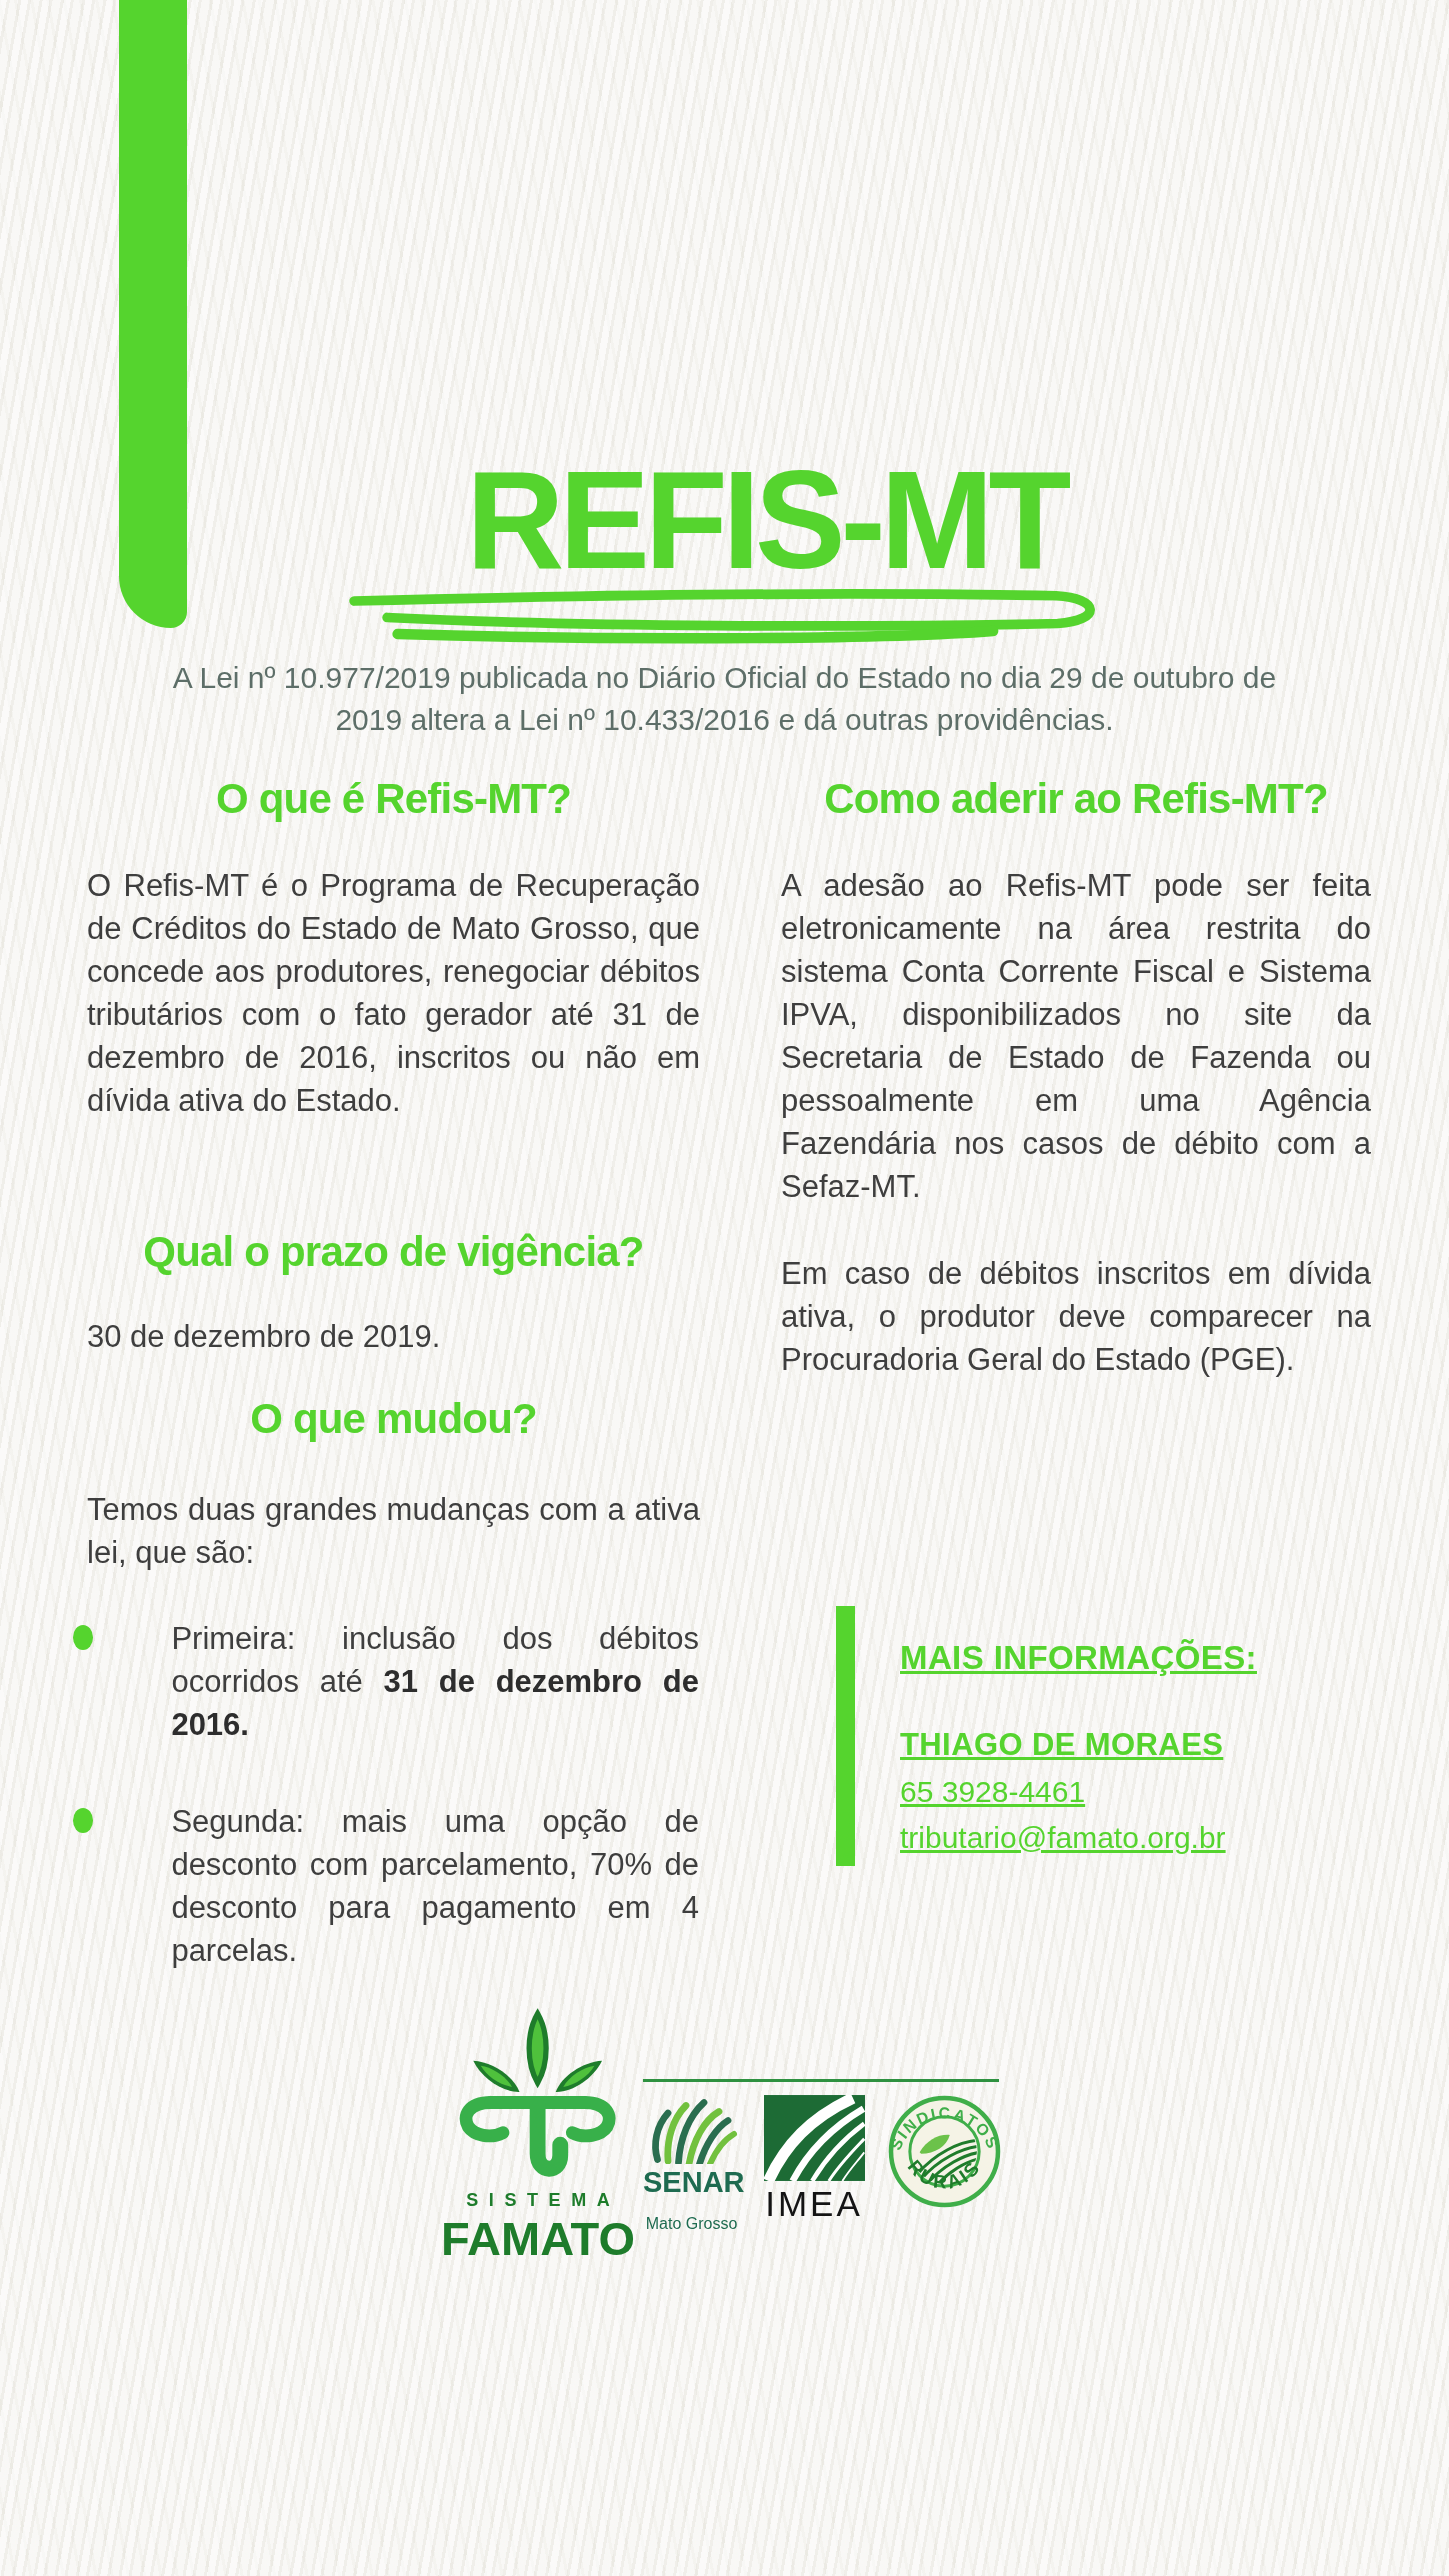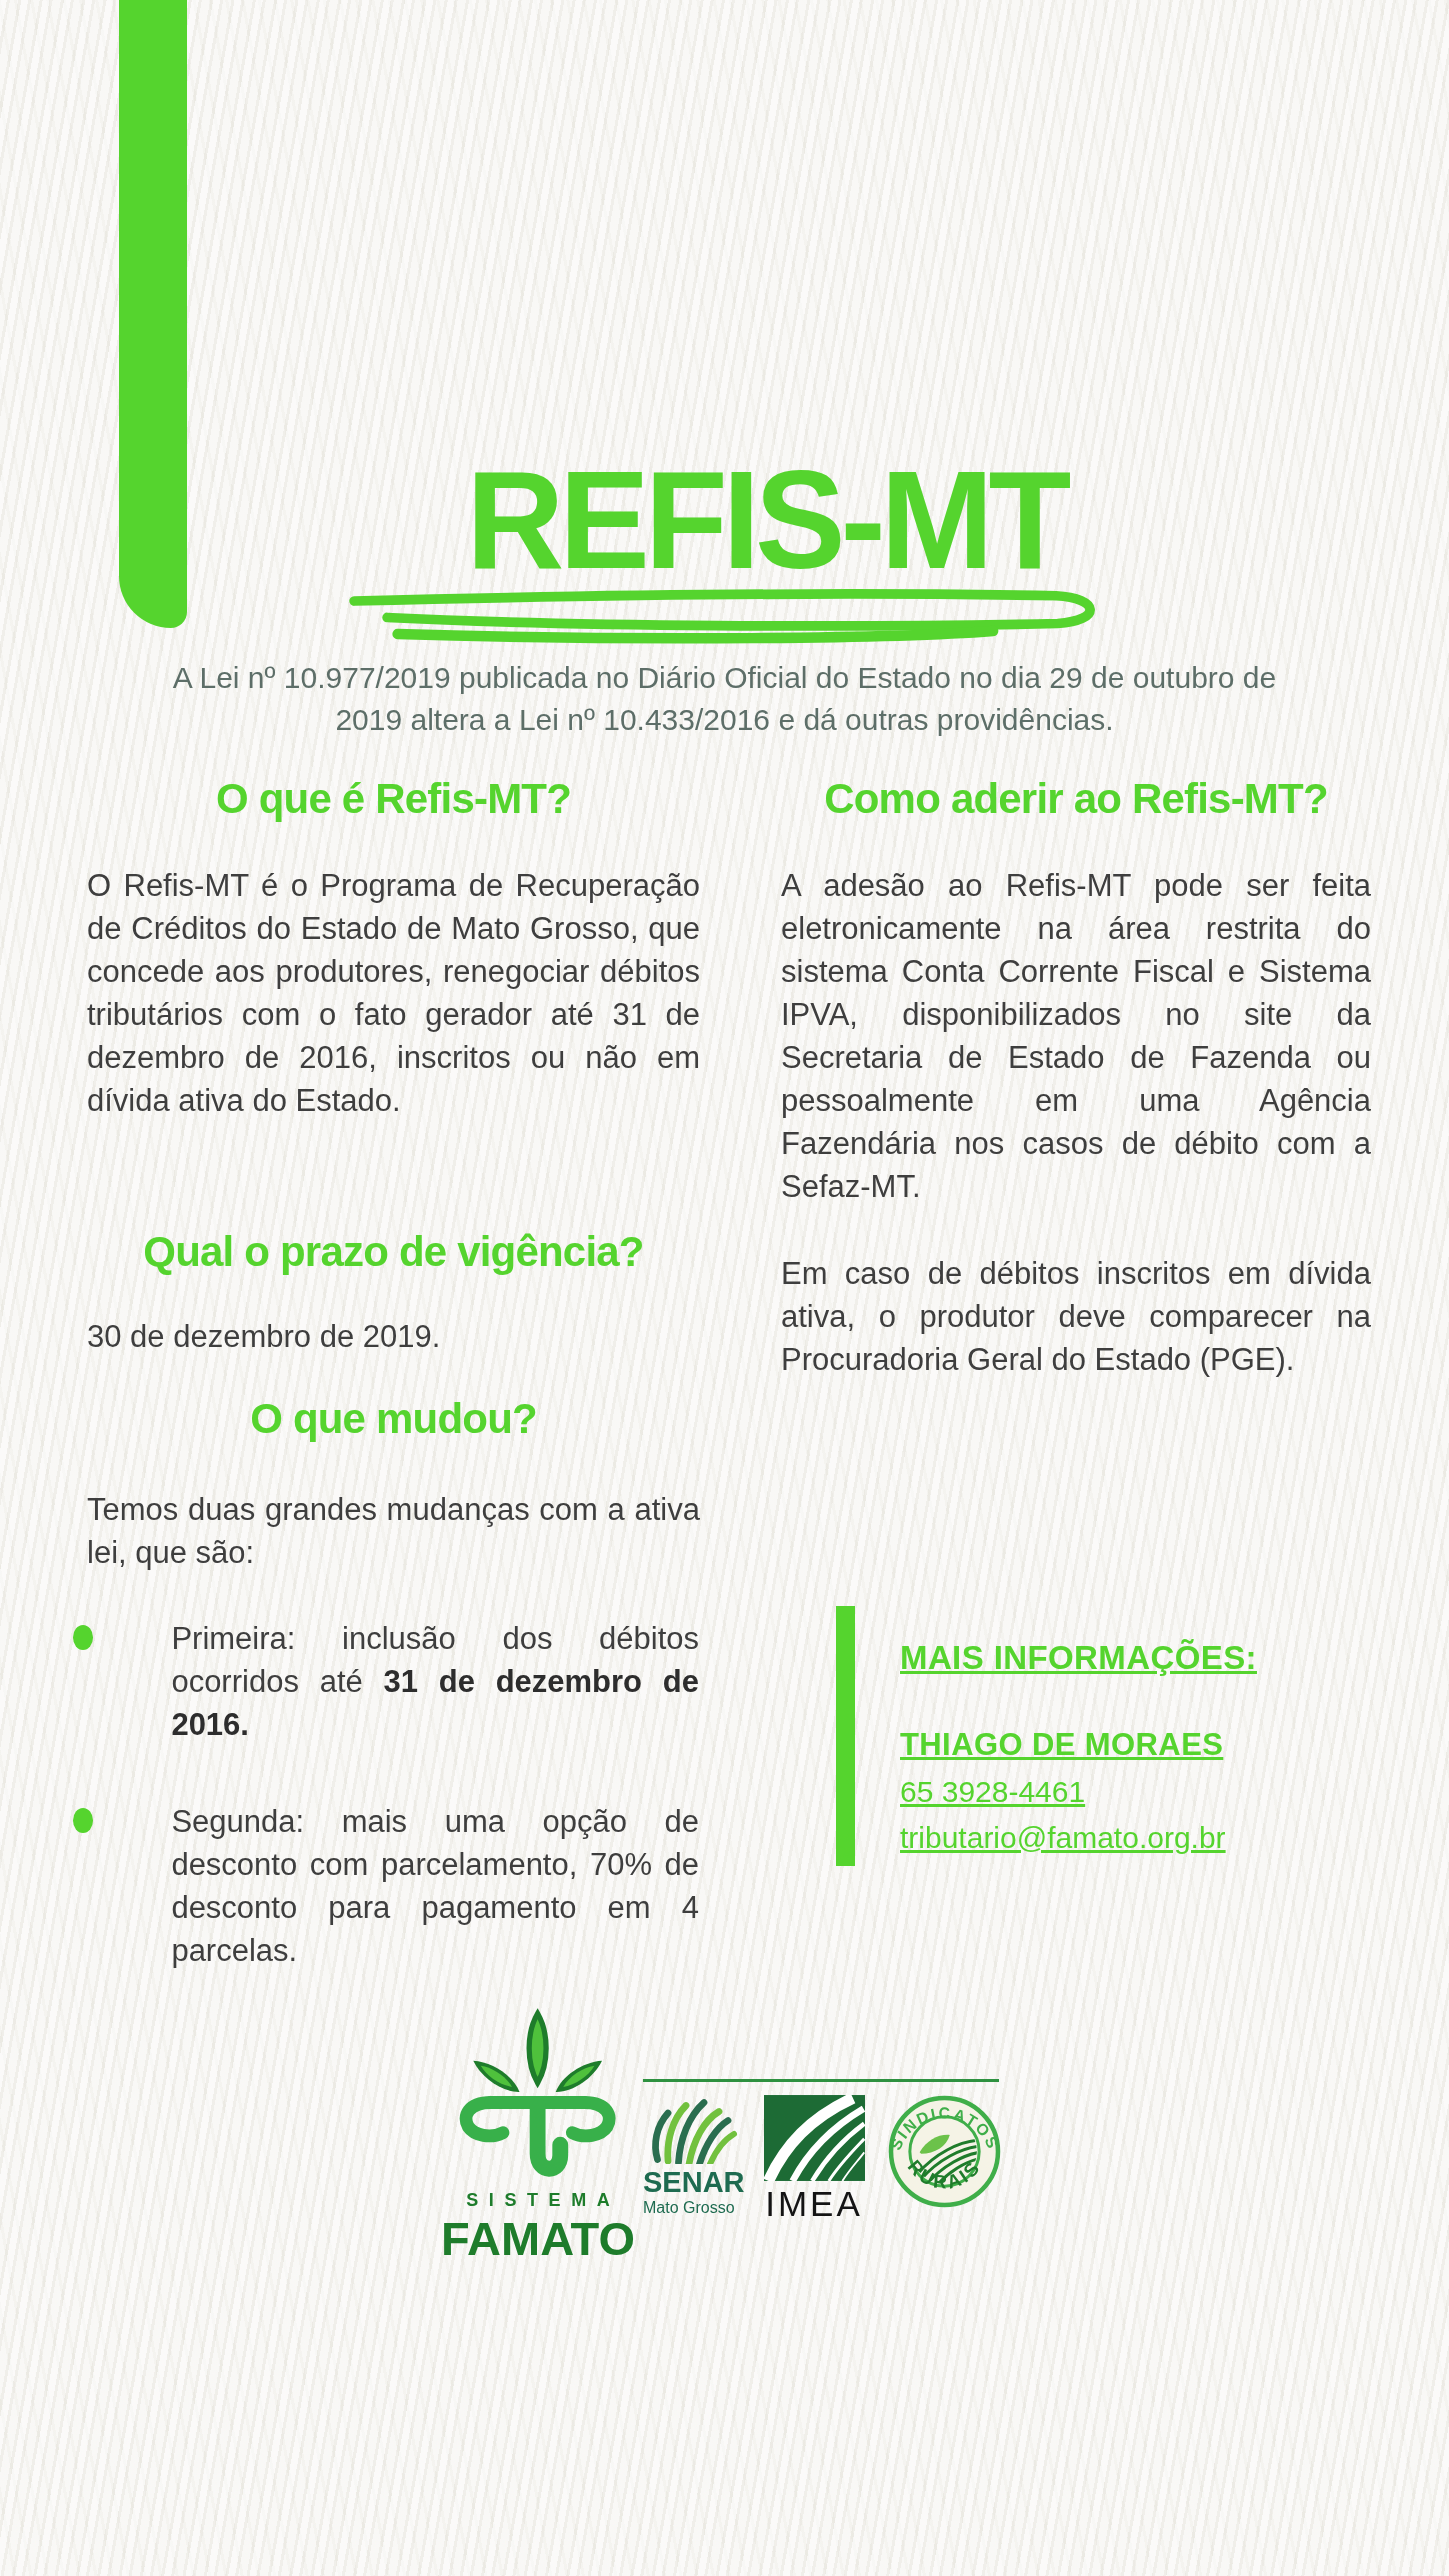--- a/index.html
+++ b/index.html
@@ -50,23 +50,23 @@
   .contact-bar{position:absolute;left:836px;top:1606px;width:19px;height:260px;background:var(--accent);}
   .contact{position:absolute;left:900px;top:1639px;width:483px;color:var(--accent);text-decoration:underline;}
   .contact-h{font-size:33px;font-weight:800;letter-spacing:0.4px;}
   .contact-name{margin-top:50px;font-size:31px;font-weight:800;letter-spacing:0.4px;}
   .contact-phone{margin-top:12px;font-size:30px;}
   .contact-email{margin-top:12px;font-size:30px;}
   .logo-line{position:absolute;left:643px;top:2079px;width:356px;height:3px;background:#2e9140;}
   .famato{position:absolute;left:438px;top:2006px;width:200px;text-align:center;color:var(--fam-dark);}
   .famato-sistema{font-size:18px;font-weight:700;letter-spacing:10.6px;margin-top:3px;margin-left:10.6px;}
   .famato-name{font-size:47px;font-weight:900;letter-spacing:0;}
-  .senar{position:absolute;left:643px;top:2095px;width:97px;text-align:left;color:var(--senar-text);}
+  .senar{position:absolute;left:643px;top:2095px;width:97px;text-align:center;color:var(--senar-text);}
   .senar-name{font-size:29px;font-weight:900;letter-spacing:0;margin-top:1.5px;}
-  .senar-sub{font-size:16px;margin-top:0;}
+  .senar-sub{font-size:16px;margin-top:16px;}
   .imea{position:absolute;left:761px;top:2095px;width:106px;text-align:center;}
   .imea-name{font-size:35px;color:#141414;letter-spacing:3px;margin-top:3px;}
   .sind{position:absolute;left:888px;top:2095px;width:113px;}
   svg{display:block;margin:0 auto;}
 </style>
 </head>
 <body>
 
 <div class="page">
 

